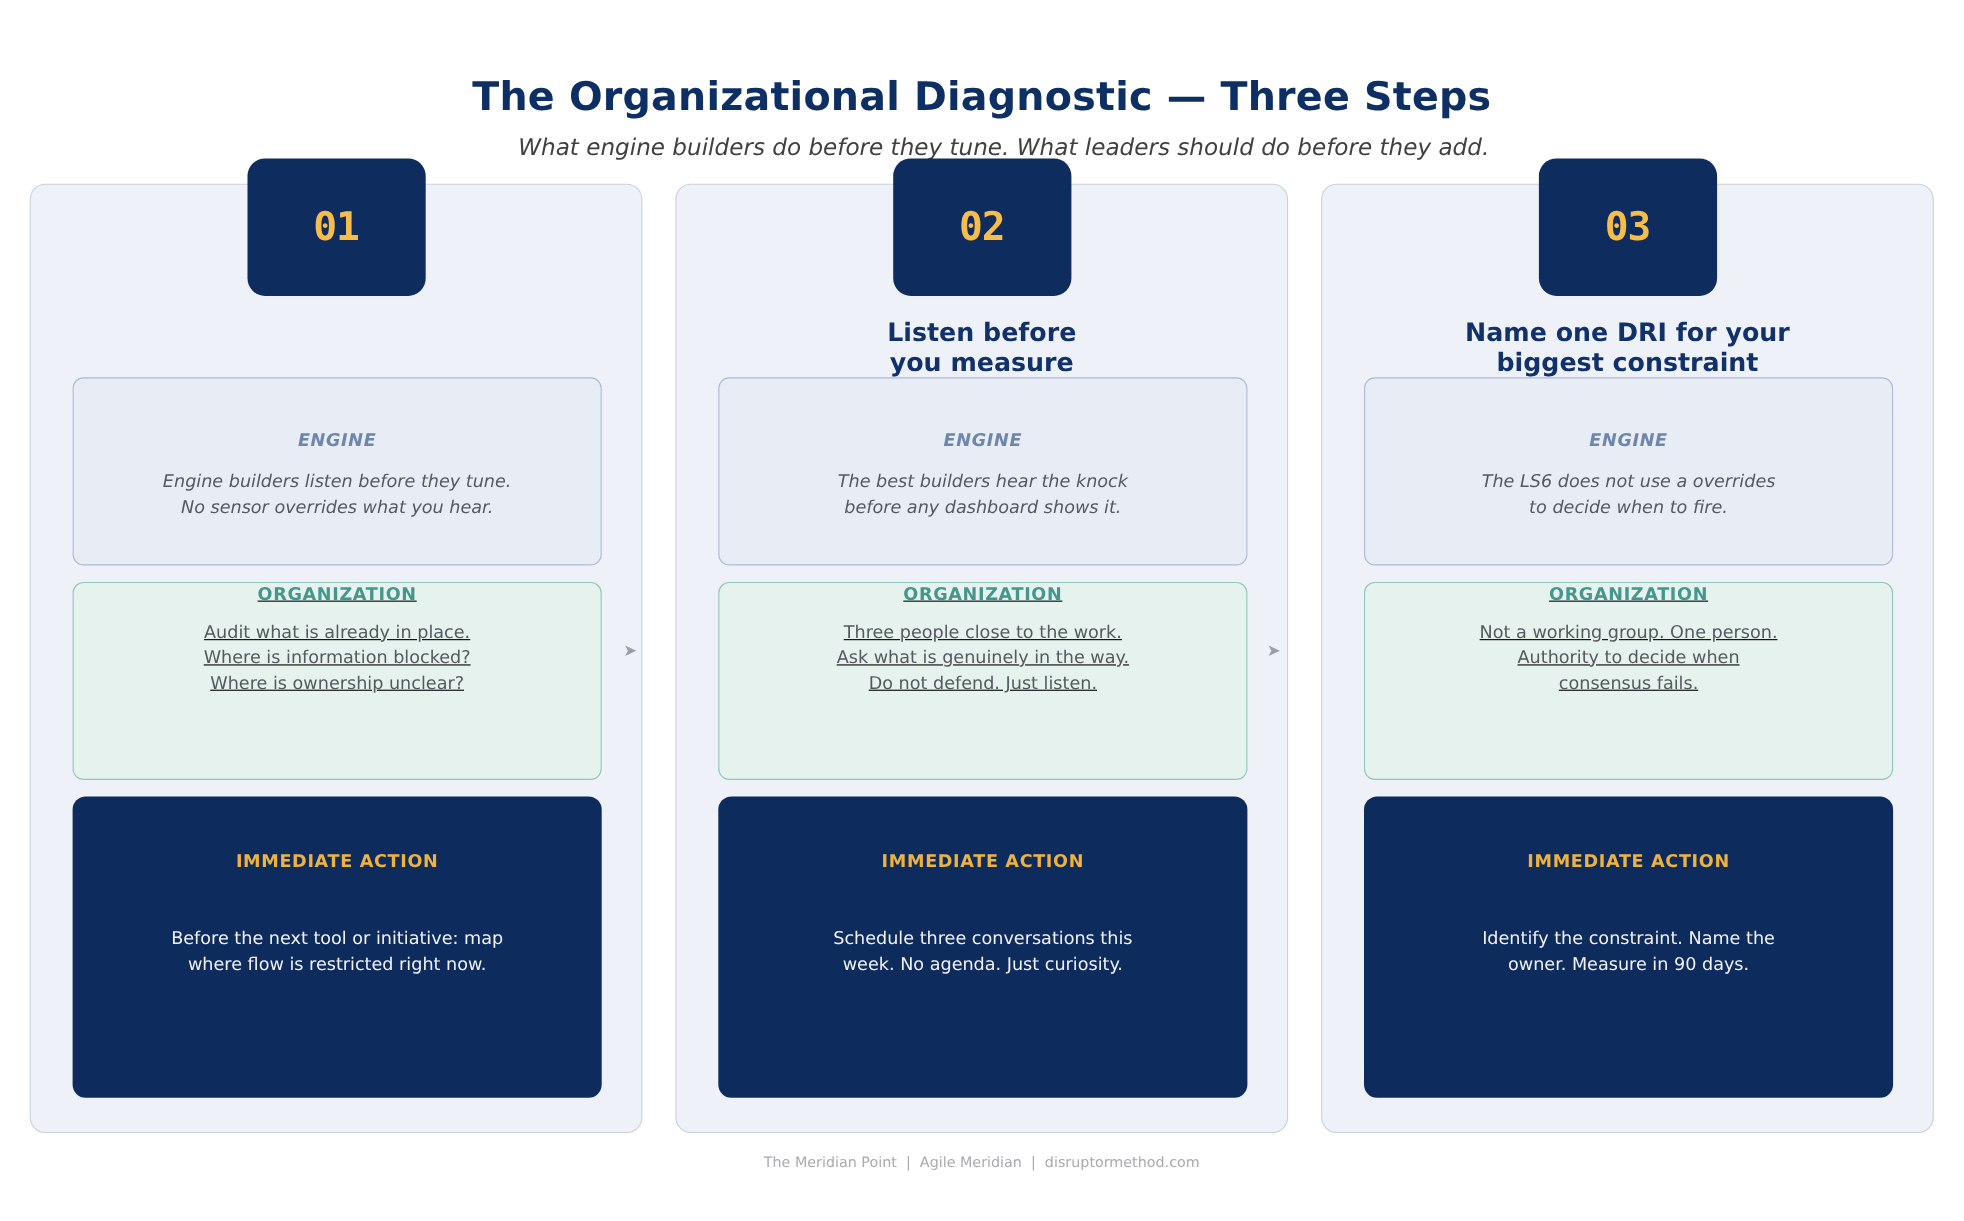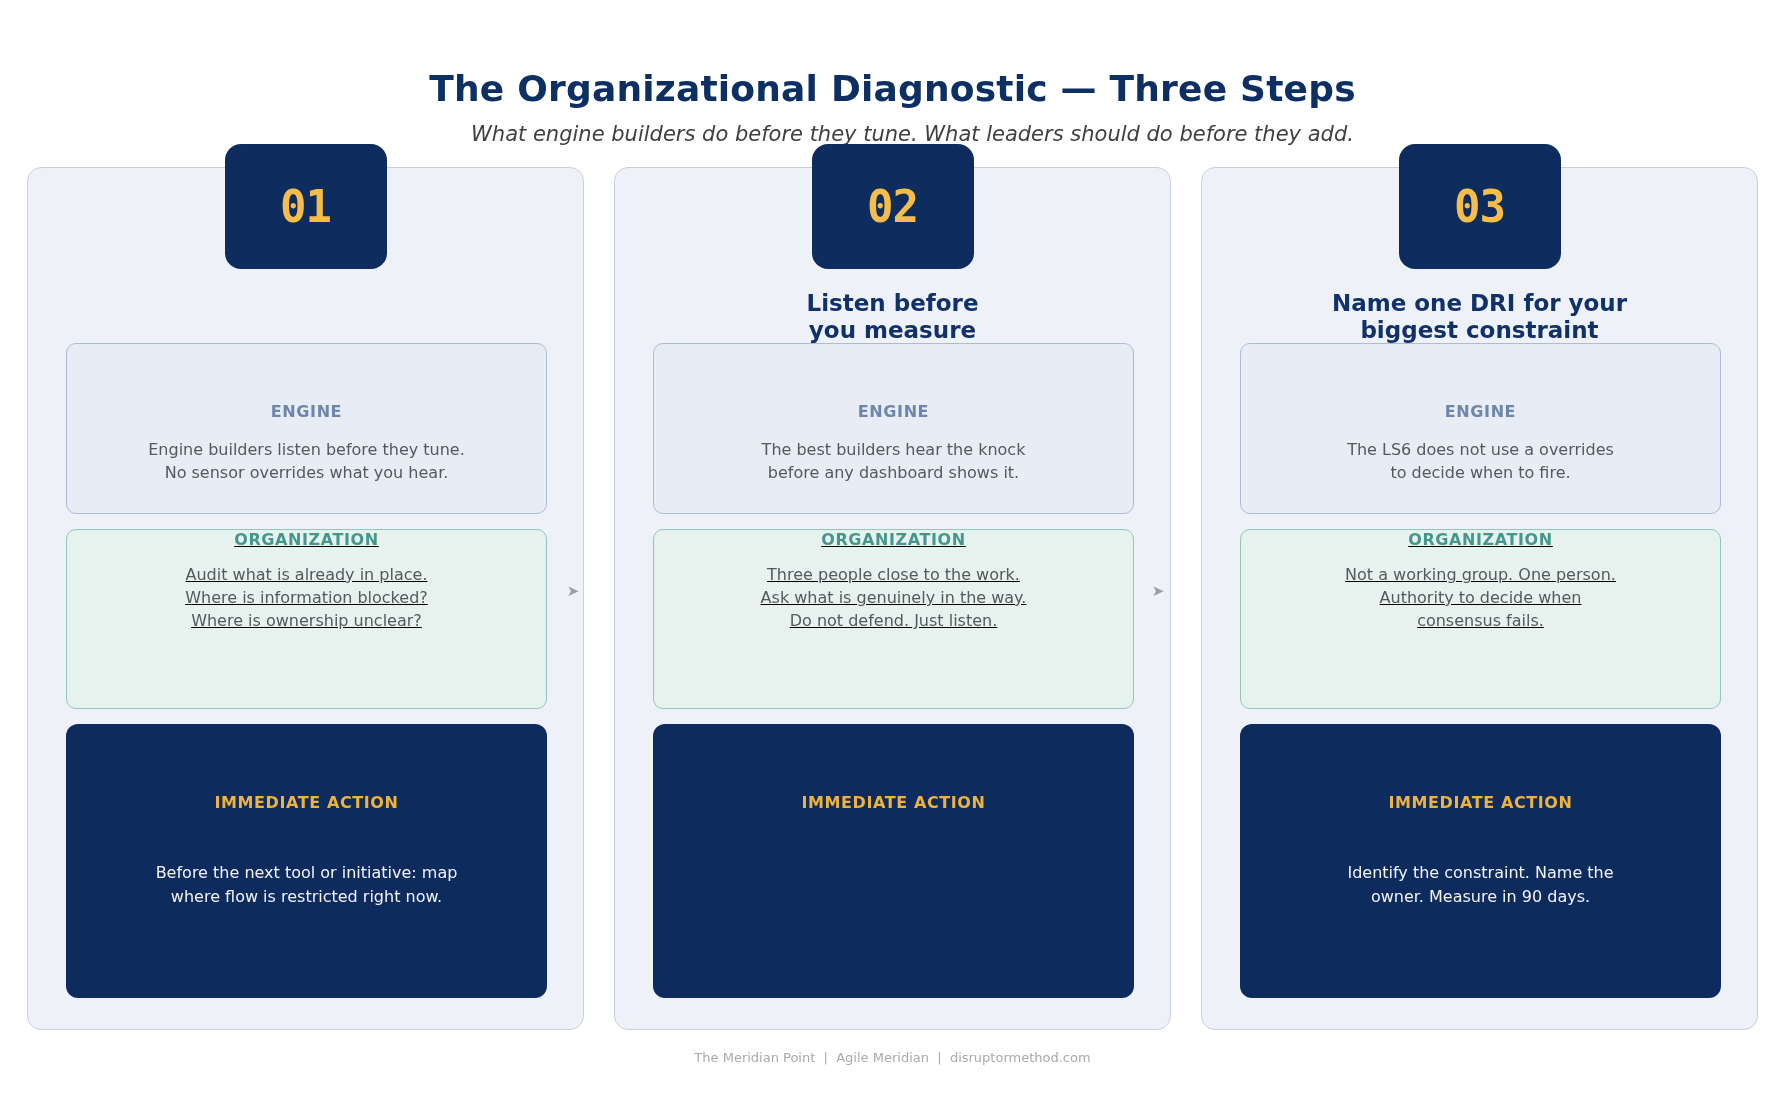--- a/index.html
+++ b/index.html
@@ -51,21 +51,21 @@
     width: 162px; height: 125px;
     background: #0f2c5f;
     border-radius: 16px;
     display: flex;
     align-items: center;
     justify-content: center;
   }
   .badge span {
     font-family: "DejaVu Sans Mono", "Liberation Mono", monospace;
     font-weight: bold;
-    font-size: 44px;
+    font-size: 36px;
     letter-spacing: -1px;
     color: #f6bd4a;
   }
   .heading {
     position: absolute;
     top: 122px; left: 0; right: 0;
     margin: 0;
     text-align: center;
     font-size: 23px;
     font-weight: bold;
@@ -89,38 +89,39 @@
   .box-text {
     font-size: 16px;
     line-height: 23px;
     color: #54585f;
     white-space: pre-line;
   }
   .engine {
     top: 175px; height: 171px;
     background: #e8ecf5;
     border: 1.5px solid #adbad8;
-    padding-top: 58px;
+    padding-top: 46px;
+    font-style: italic;
   }
   .engine .box-label { color: #6d86ac; }
   .engine .box-text  { margin-top: 17px; }
   .org {
     top: 361px; height: 180px;
     background: #e6f2ed;
     border: 1.5px solid #8fc7ba;
     text-decoration: underline;
   }
   .org .box-label { color: #45968d; }
   .org .box-text  { margin-top: 14px; }
   .action {
     top: 556px; height: 274px;
     background: #0e2b5e;
     border: none;
     border-radius: 12px;
-    padding-top: 69px;
+    padding-top: 49px;
   }
   .action .box-label { color: #eeb23e; }
   .action .box-text  { margin-top: 49px; line-height: 24px; color: #f1f3f7; }
   .arrow {
     position: absolute;
     top: 581px;
     width: 20px;
     text-align: center;
     font-size: 15px;
     line-height: 20px;
@@ -181,20 +182,22 @@
 before any dashboard shows it.</div>
       </div>
       <div class="box org">
         <div class="box-label">ORGANIZATION</div>
         <div class="box-text">Three people close to the work.
 Ask what is genuinely in the way.
 Do not defend. Just listen.</div>
       </div>
       <div class="box action">
         <div class="box-label">IMMEDIATE ACTION</div>
+        <div class="box-text">Schedule three conversations this
+week. No agenda. Just curiosity.</div>
       </div>
     </section>
 
     <section class="card">
       <div class="badge">
         <span>03</span>
       </div>
       <h2 class="heading">Name one DRI for your
 biggest constraint</h2>
       <div class="box engine">

